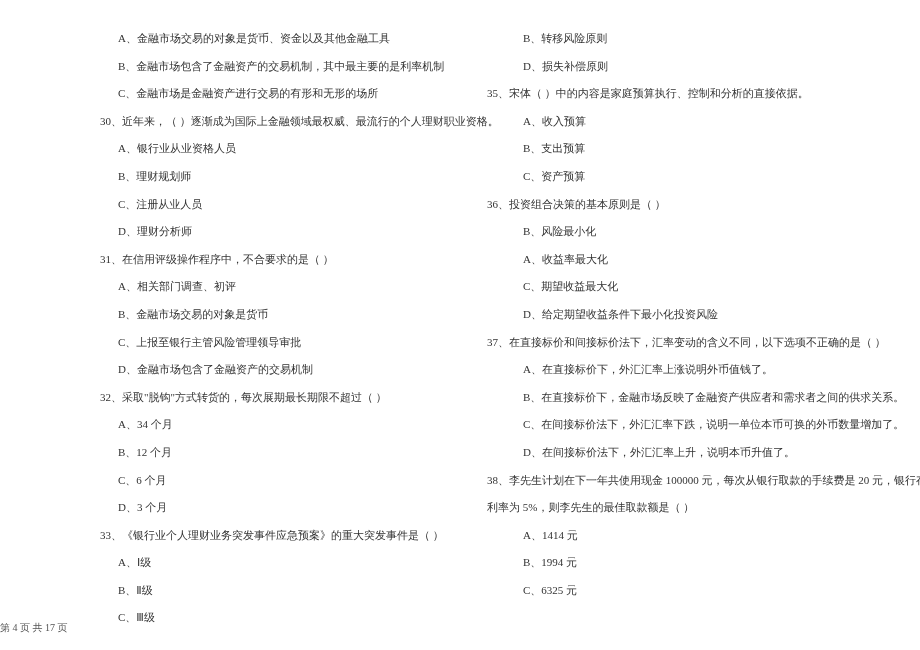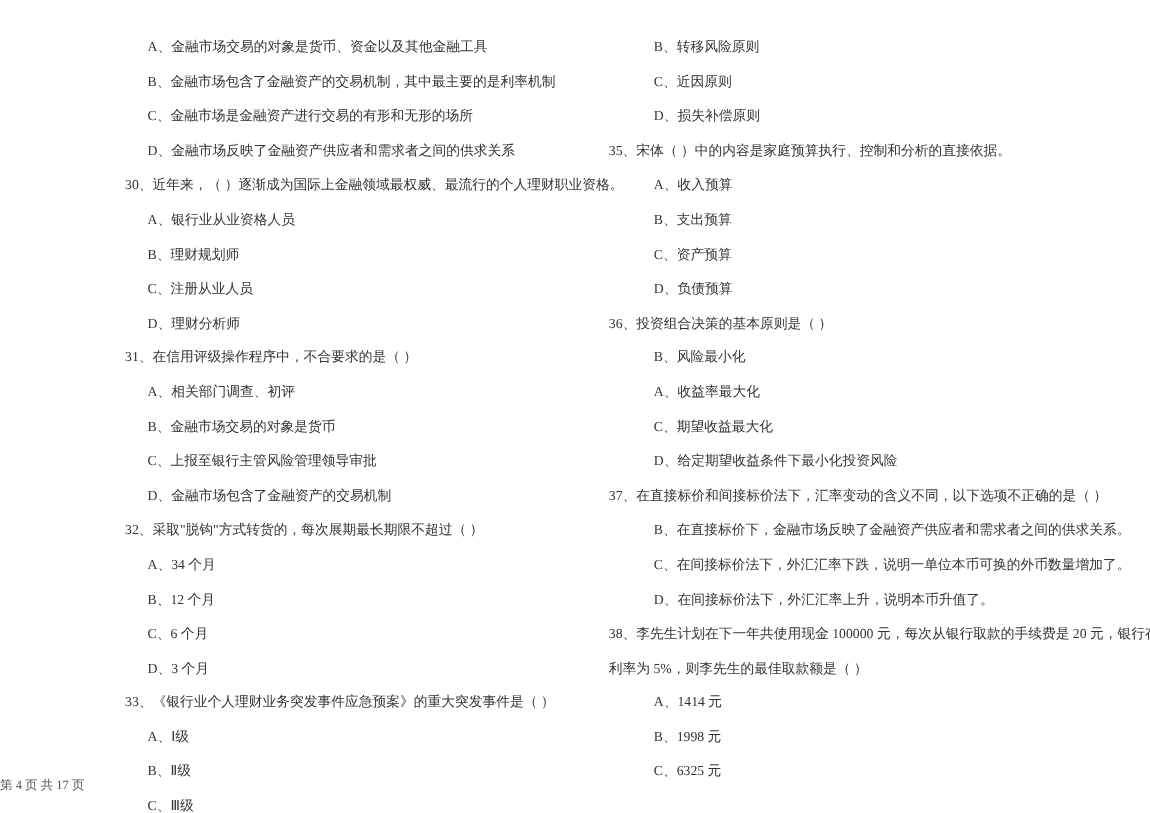--- a/index.html
+++ b/index.html
@@ -49,21 +49,20 @@
     }
   </style>
 </head>
 <body>
 
 <div class="content">
   <div class="column" id="left-col">
       <div class="line option">A、金融市场交易的对象是货币、资金以及其他金融工具</div>
       <div class="line option">B、金融市场包含了金融资产的交易机制，其中最主要的是利率机制</div>
       <div class="line option">C、金融市场是金融资产进行交易的有形和无形的场所</div>
-      <div class="line option">D、金融市场反映了金融资产供应者和需求者之间的供求关系</div>
       <div class="line question">30、近年来，（    ）逐渐成为国际上金融领域最权威、最流行的个人理财职业资格。</div>
       <div class="line option">A、银行业从业资格人员</div>
       <div class="line option">B、理财规划师</div>
       <div class="line option">C、注册从业人员</div>
       <div class="line option">D、理财分析师</div>
       <div class="line question">31、在信用评级操作程序中，不合要求的是（    ）</div>
       <div class="line option">A、相关部门调查、初评</div>
       <div class="line option">B、金融市场交易的对象是货币</div>
       <div class="line option">C、上报至银行主管风险管理领导审批</div>
       <div class="line option">D、金融市场包含了金融资产的交易机制</div>
@@ -72,37 +71,36 @@
       <div class="line option">B、12 个月</div>
       <div class="line option">C、6 个月</div>
       <div class="line option">D、3 个月</div>
       <div class="line question">33、《银行业个人理财业务突发事件应急预案》的重大突发事件是（    ）</div>
       <div class="line option">A、Ⅰ级</div>
       <div class="line option">B、Ⅱ级</div>
       <div class="line option">C、Ⅲ级</div>
     </div>
   <div class="column" id="right-col">
       <div class="line option">B、转移风险原则</div>
-      <div class="line option">C、近因原则</div>
       <div class="line option">D、损失补偿原则</div>
       <div class="line question col2-question">35、宋体（    ）中的内容是家庭预算执行、控制和分析的直接依据。</div>
       <div class="line option">A、收入预算</div>
       <div class="line option">B、支出预算</div>
       <div class="line option">C、资产预算</div>
-      <div class="line option">D、负债预算</div>
       <div class="line question col2-question">36、投资组合决策的基本原则是（    ）</div>
       <div class="line option">B、风险最小化</div>
       <div class="line option">A、收益率最大化</div>
       <div class="line option">C、期望收益最大化</div>
       <div class="line option">D、给定期望收益条件下最小化投资风险</div>
       <div class="line question col2-question">37、在直接标价和间接标价法下，汇率变动的含义不同，以下选项不正确的是（    ）</div>
+      <div class="line option">A、在直接标价下，外汇汇率上涨说明外币值钱了。</div>
       <div class="line option">B、在直接标价下，金融市场反映了金融资产供应者和需求者之间的供求关系。</div>
       <div class="line option">C、在间接标价法下，外汇汇率下跌，说明一单位本币可换的外币数量增加了。</div>
       <div class="line option">D、在间接标价法下，外汇汇率上升，说明本币升值了。</div>
       <div class="line question col2-question">38、李先生计划在下一年共使用现金 100000 元，每次从银行取款的手续费是 20 元，银行存款</div>
       <div class="line question col2-question">利率为 5%，则李先生的最佳取款额是（    ）</div>
       <div class="line option">A、1414 元</div>
-      <div class="line option">B、1998 元</div>
+      <div class="line option">B、1994 元</div>
       <div class="line option">C、6325 元</div>
     </div>
 </div>
 
 <div class="footer">第 4 页 共 17 页</div>
 
 </body></html>

